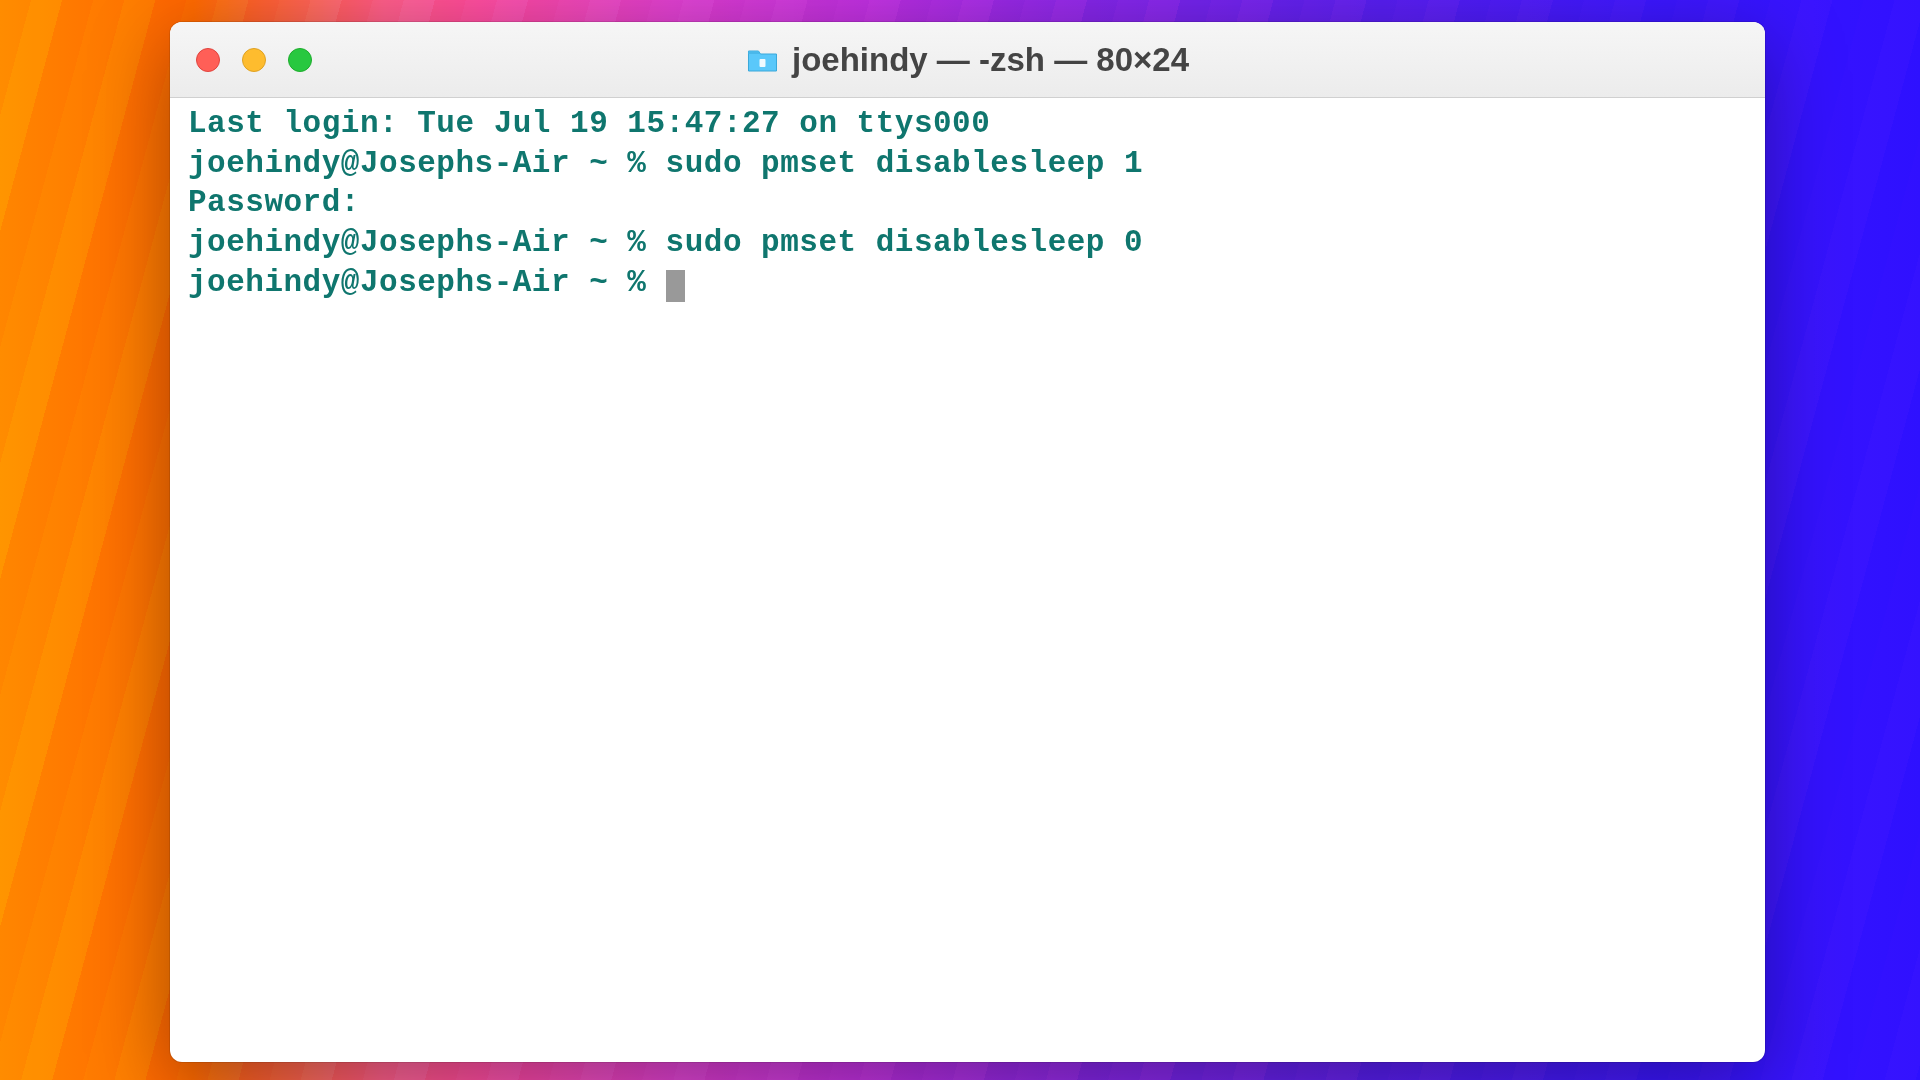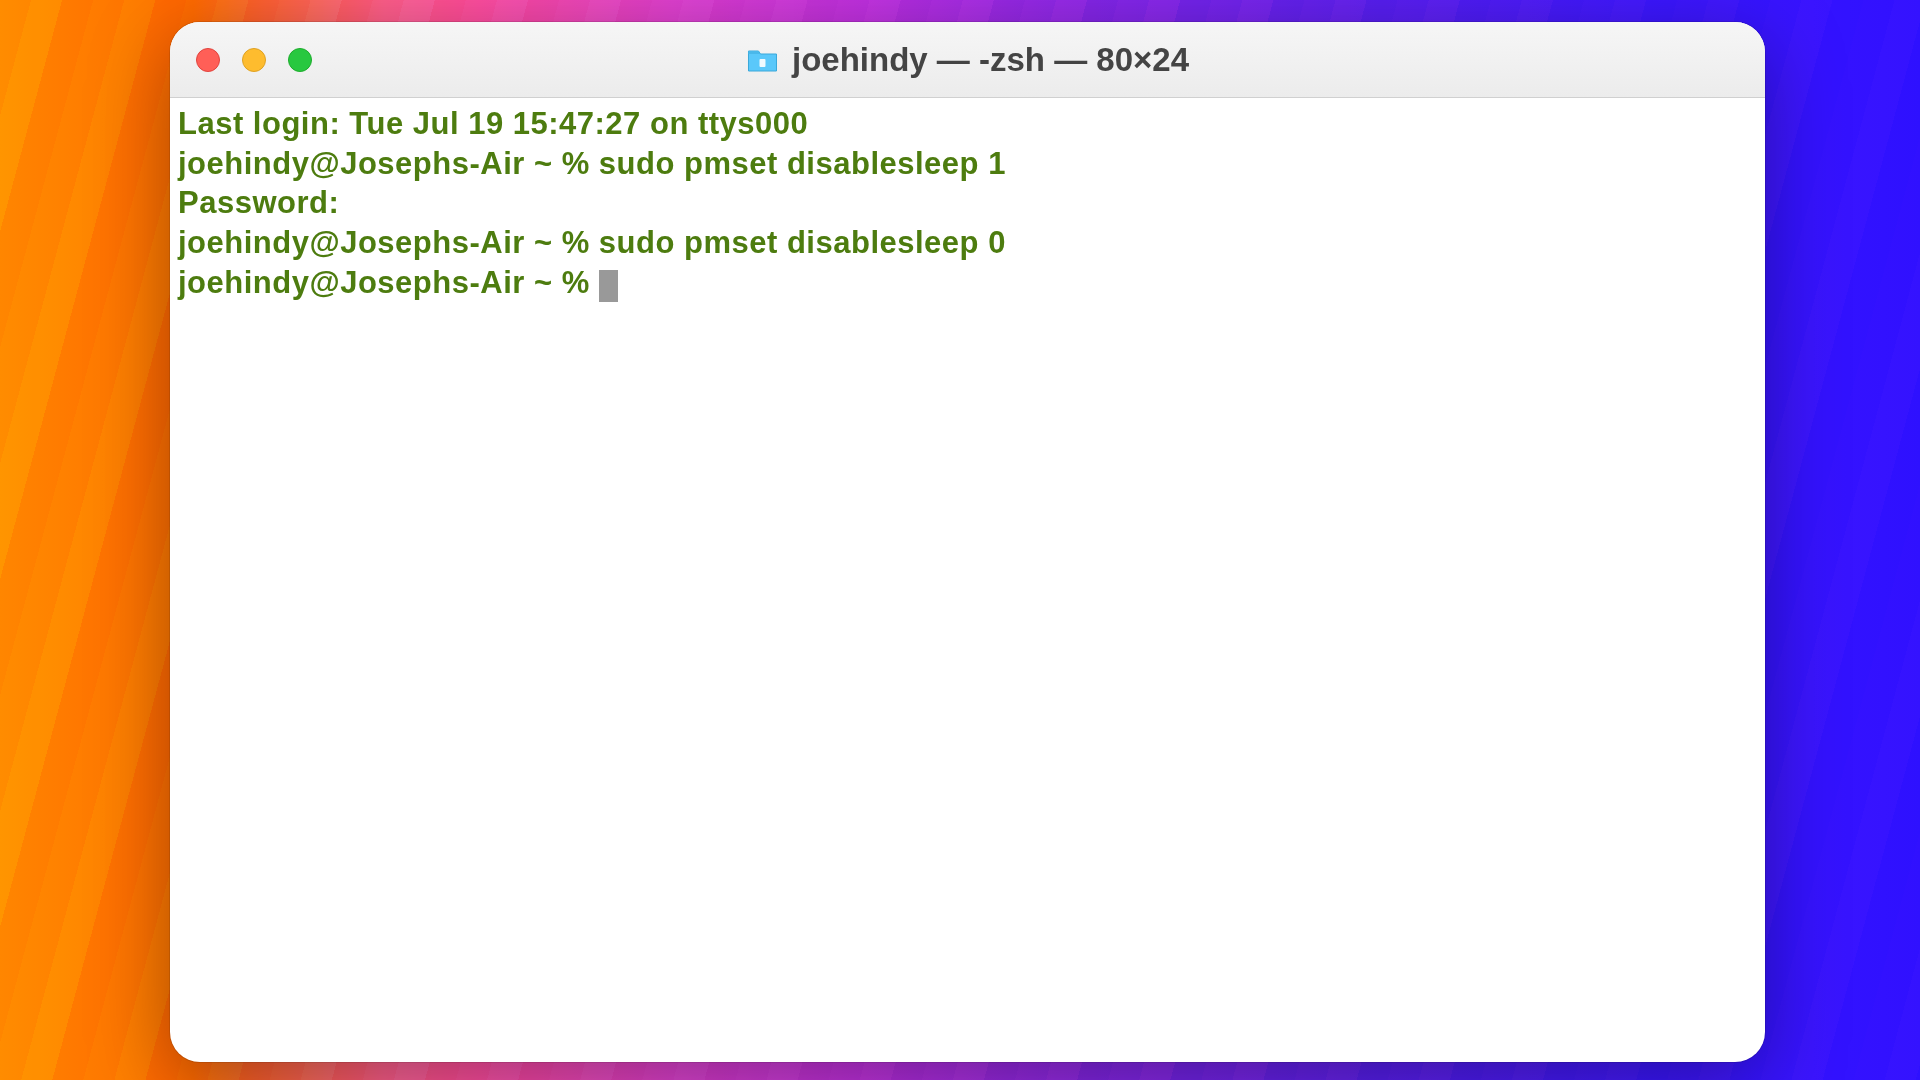--- a/index.html
+++ b/index.html
@@ -37,21 +37,21 @@
       mix-blend-mode: overlay;
     }
     
     .terminal-window {
       position: absolute;
       left: 170px;
       top: 22px;
       width: 1595px;
       height: 1040px;
       background: #ffffff;
-      border-radius: 30px;
+      border-radius: 12px;
       box-shadow: 0 20px 80px rgba(0,0,0,0.35), 0 0 0 1px rgba(0,0,0,0.1);
       display: flex;
       flex-direction: column;
       overflow: hidden;
     }
     
     .title-bar {
       height: 76px;
       background: linear-gradient(#f6f6f6, #ececec);
       border-bottom: 1px solid #d0d0d0;
@@ -98,26 +98,26 @@
     }
     
     .window-title {
       font-size: 33px;
       font-weight: 700;
       color: #444;
     }
     
     .terminal-body {
       flex: 1;
-      padding: 6px 8px;
-      font-family: Liberation Sans, sans-serif;
+      padding: 6px 18px;
+      font-family: Liberation Mono, monospace;
       font-size: 31px;
       font-weight: 600;
       line-height: 1.28;
-      color: #4d7c0f;
+      color: #0f766e;
       white-space: pre;
       letter-spacing: 0.5px;
     }
     
     .terminal-line {
       display: block;
     }
     
     .cursor-block {
       display: inline-block;

